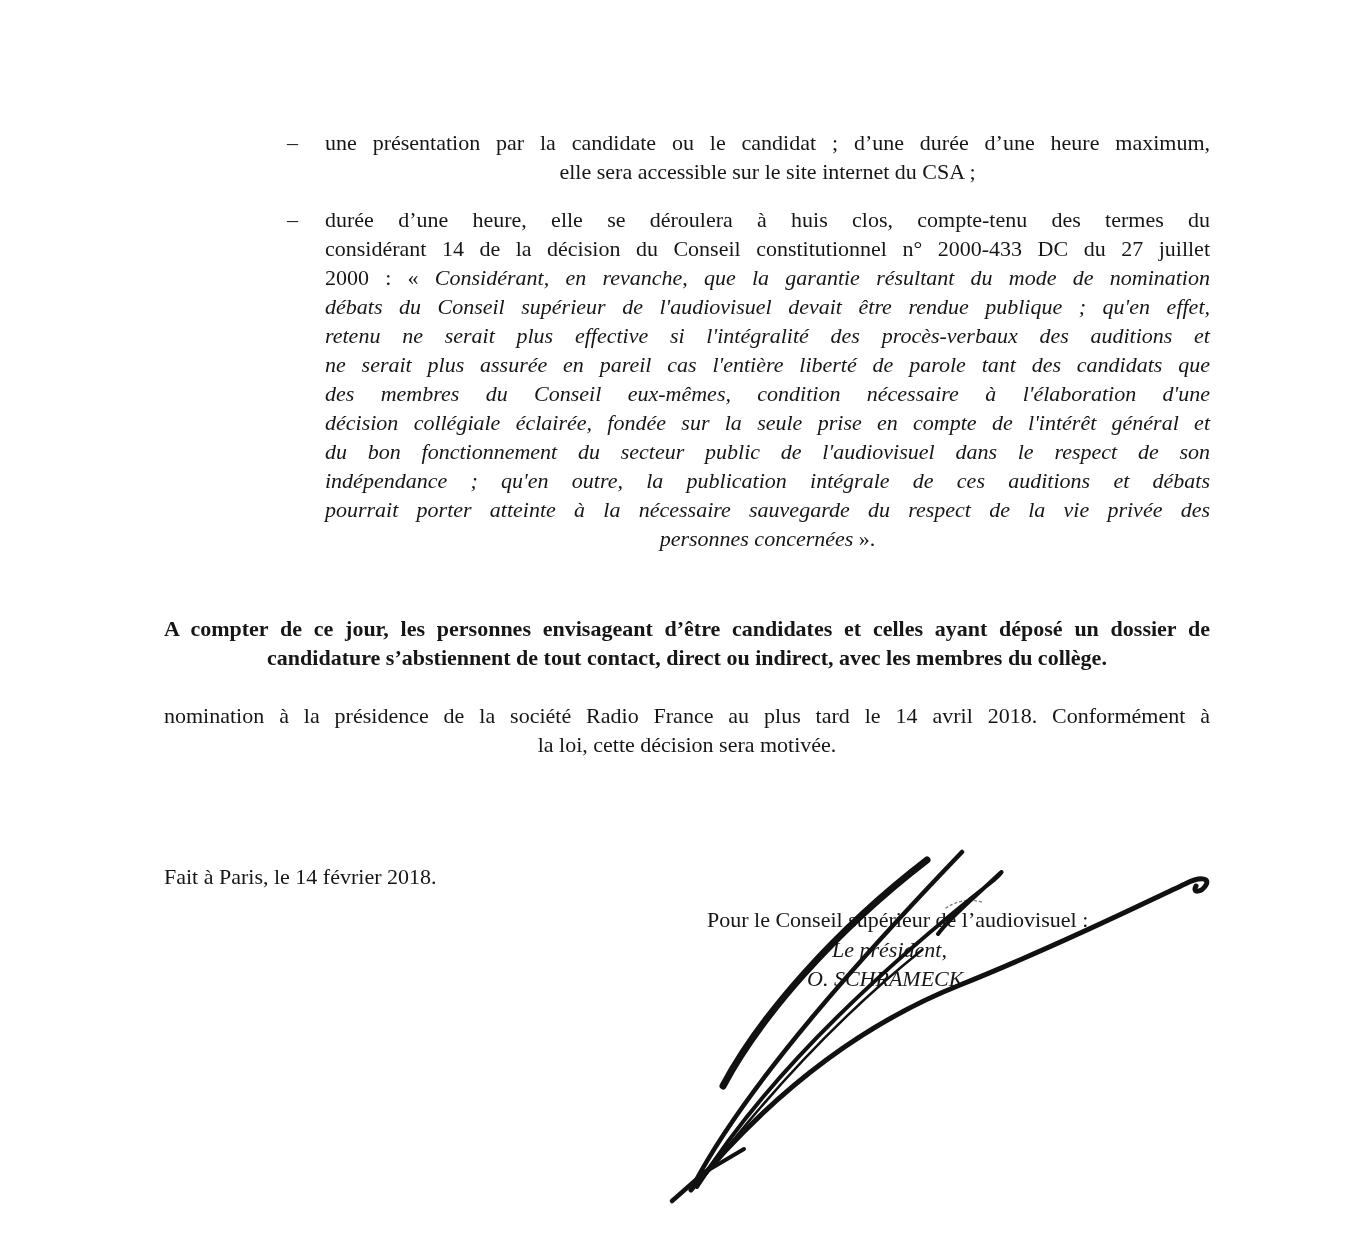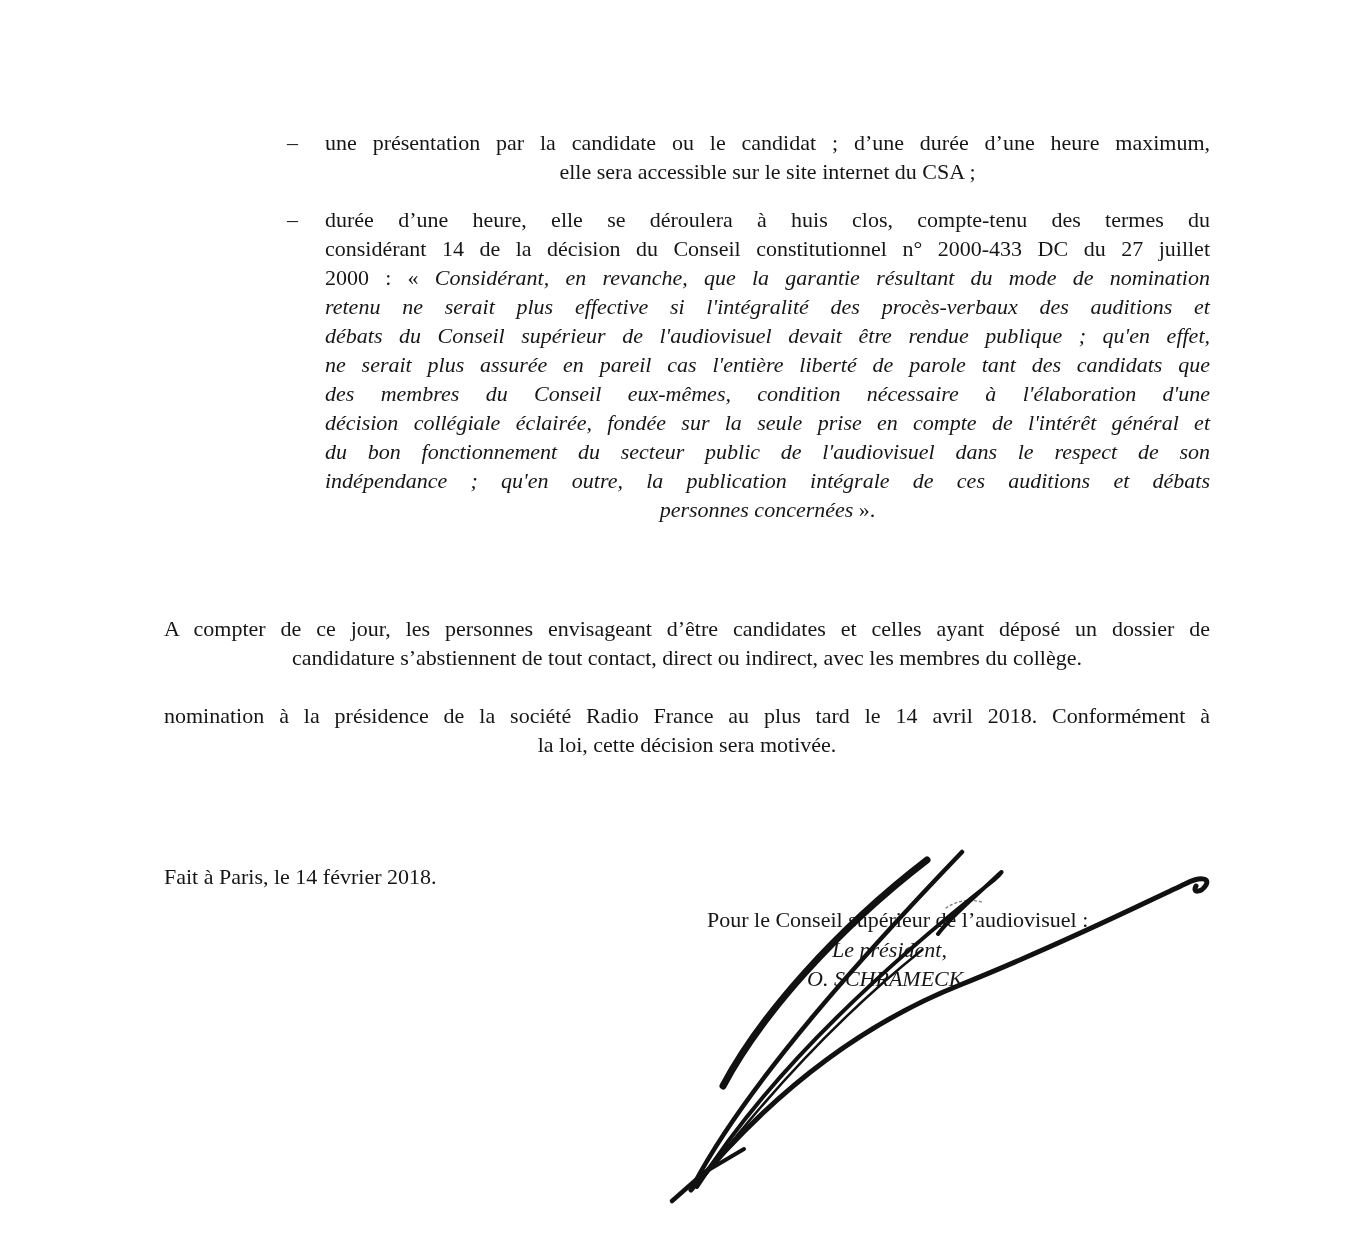--- a/index.html
+++ b/index.html
@@ -10,21 +10,21 @@
     color:#161616; font-size:22px; line-height:29px;
   }
   .abs { position:absolute; }
   .line { text-align:justify; text-align-last:justify; }
   .line-last { text-align:center; }
   .it { font-style:italic; }
   .bullet-item { position:relative; padding-left:38px; }
   .bullet-item.second { margin-top:19px; }
   .bullet-marker { position:absolute; left:0; top:0; }
   #bullets { left:287px; top:128px; width:923px; }
-  #para1 { left:164px; top:614px; width:1046px; }
+  #para1 { left:164px; top:614px; width:1046px;font-weight:bold; }
   #para2 { left:164px; top:701px; width:1046px; }
   #dateline { left:164px; top:862px; }
   #sig-for { left:707px; top:905px; }
   #sig-role { left:832px; top:935px; }
   #sig-name { left:807px; top:964px;font-style:italic; }
   #sig-svg { left:650px; top:830px; width:612px; height:426px; pointer-events:none; }
 </style>
 </head>
 <body>
 
@@ -34,27 +34,28 @@
     <div class="bullet-item">
       <span class="bullet-marker">–</span>
       <div class="line">une présentation par la candidate ou le candidat ; d’une durée d’une heure maximum,</div>
       <div class="line-last">elle sera accessible sur le site internet du CSA ;</div>
     </div>
     <div class="bullet-item second">
       <span class="bullet-marker">–</span>
       <div class="line">durée d’une heure, elle se déroulera à huis clos, compte-tenu des termes du</div>
       <div class="line">considérant 14 de la décision du Conseil constitutionnel n° 2000-433 DC du 27 juillet</div>
       <div class="line"><span>2000 : « </span><span class="it">Considérant, en revanche, que la garantie résultant du mode de nomination</span></div>
+      <div class="line it">débats du Conseil supérieur de l'audiovisuel devait être rendue publique ; qu'en effet,</div>
       <div class="line it">retenu ne serait plus effective si l'intégralité des procès-verbaux des auditions et</div>
-      <div class="line it">débats du Conseil supérieur de l'audiovisuel devait être rendue publique ; qu'en effet,</div>
       <div class="line it">ne serait plus assurée en pareil cas l'entière liberté de parole tant des candidats que</div>
       <div class="line it">des membres du Conseil eux-mêmes, condition nécessaire à l'élaboration d'une</div>
       <div class="line it">décision collégiale éclairée, fondée sur la seule prise en compte de l'intérêt général et</div>
       <div class="line it">du bon fonctionnement du secteur public de l'audiovisuel dans le respect de son</div>
       <div class="line it">indépendance ; qu'en outre, la publication intégrale de ces auditions et débats</div>
+      <div class="line it">pourrait porter atteinte à la nécessaire sauvegarde du respect de la vie privée des</div>
       <div class="line-last"><span class="it">personnes concernées</span><span> ».</span></div>
     </div>
   </div>
 
   <div class="abs" id="para1">
     <div class="line">A compter de ce jour, les personnes envisageant d’être candidates et celles ayant déposé un dossier de</div>
     <div class="line-last">candidature s’abstiennent de tout contact, direct ou indirect, avec les membres du collège.</div>
   </div>
 
   <div class="abs" id="para2">

